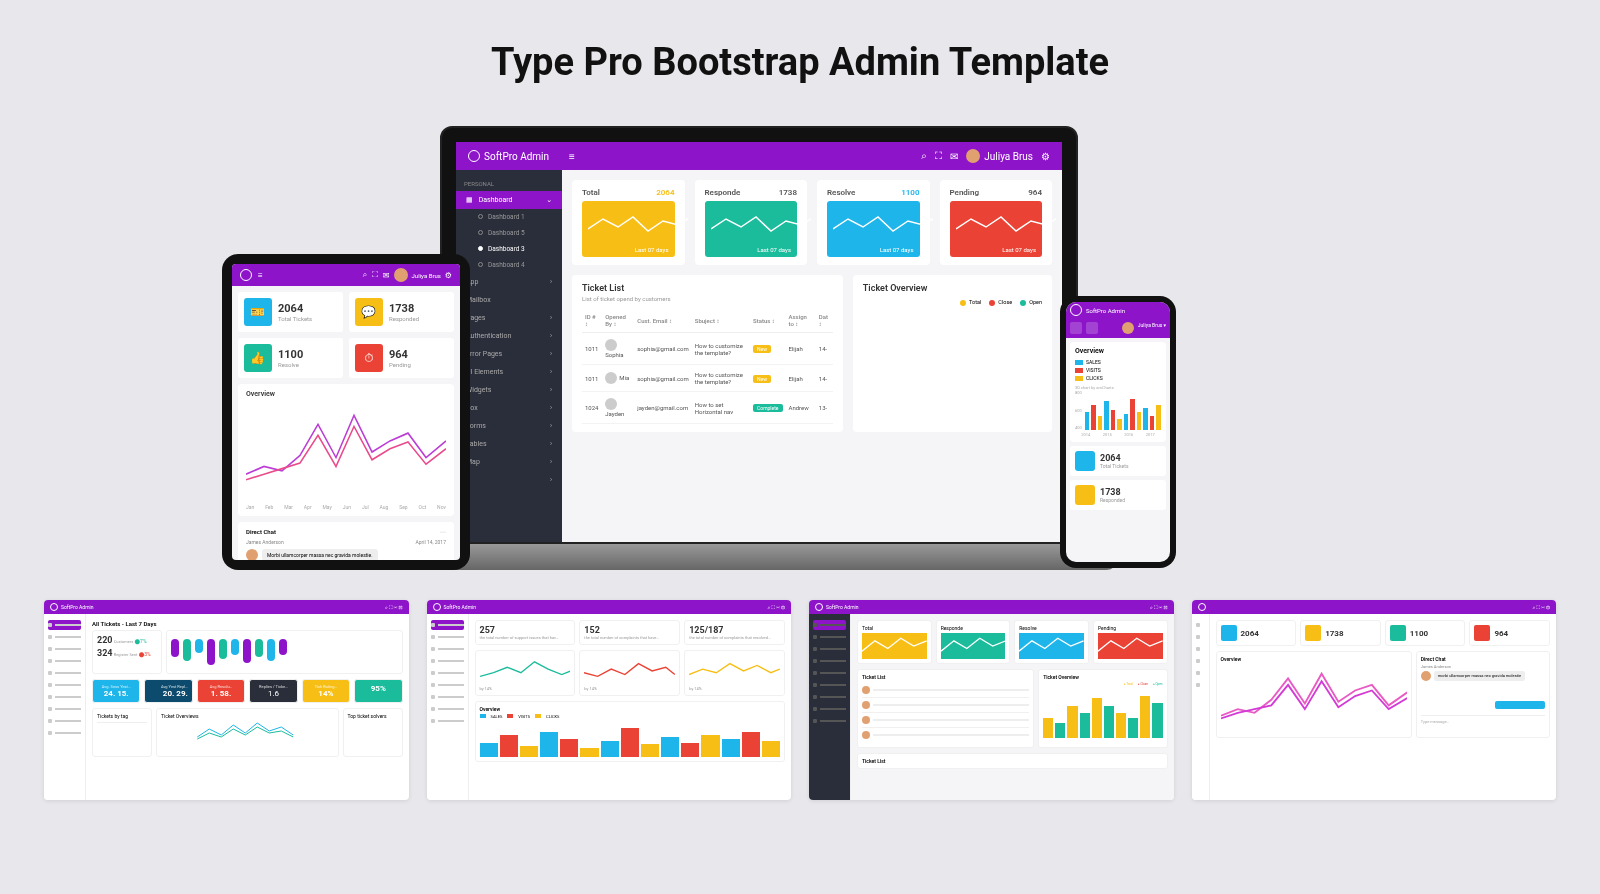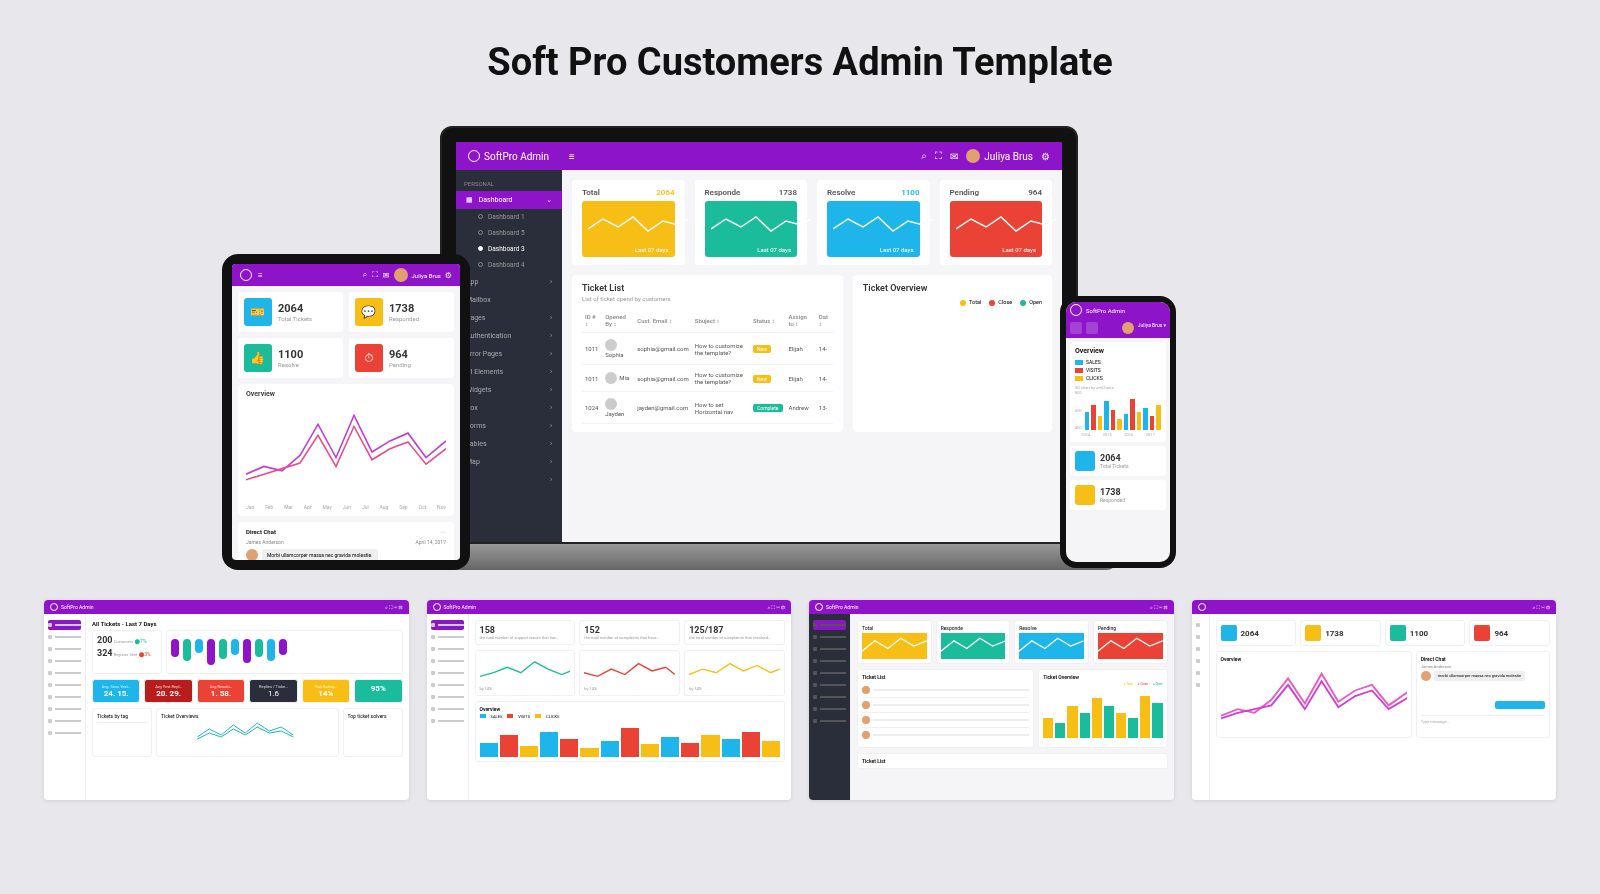--- a/index.html
+++ b/index.html
@@ -141,21 +141,21 @@
 
 .pills { display: flex; gap: 4px; margin: 4px 0; }
 .pill { width: 8px; border-radius: 4px; }
 
 .tiny-num { font-size: 9px; font-weight: 700; color: #333; }
 .tiny-label { font-size: 4px; color: #999; }
 </style>
 </head>
 <body>
 
-<div class="page-title">Soft Pro Customers Admin Template</div>
+<div class="page-title">Type Pro Bootstrap Admin Template</div>
 
 <div class="laptop">
   <div class="laptop-screen">
     <div class="laptop-display">
       <div class="topbar topbar-lg">
         <div class="brand">
           <span class="logo-icon"></span>
           <span>SoftPro Admin</span>
         </div>
         <span style="margin-left:20px">≡</span>
@@ -595,21 +595,21 @@
           </div>
           <div class="si">
             <div class="dot"></div>
             <div class="line"></div>
           </div>
       </div>
       <div class="thumb-main">
         <div style="font-size:6px;font-weight:600;margin-bottom:3px">All Tickets - Last 7 Days</div>
         <div class="th-row">
           <div class="th-card" style="flex:0 0 70px">
-            <div><span class="tiny-num">200</span> <span class="tiny-label">Customers</span> <span style="color:#1abc9c;font-size:5px">⬤</span><span style="color:#1abc9c;font-size:5px">7%</span></div>
+            <div><span class="tiny-num">220</span> <span class="tiny-label">Customers</span> <span style="color:#1abc9c;font-size:5px">⬤</span><span style="color:#1abc9c;font-size:5px">7%</span></div>
             <div style="margin-top:3px"><span class="tiny-num">324</span> <span class="tiny-label">Register Sent</span> <span style="color:#ea4335;font-size:5px">⬤</span><span style="color:#ea4335;font-size:5px">3%</span></div>
           </div>
           <div class="th-card" style="flex:1">
             <div class="pills" id="th1-pills">
                 <div class="pill" style="height:18px;background:#8d14c9"></div>
                 <div class="pill" style="height:22px;background:#1abc9c"></div>
                 <div class="pill" style="height:14px;background:#1eb5ea"></div>
                 <div class="pill" style="height:26px;background:#8d14c9"></div>
                 <div class="pill" style="height:20px;background:#1abc9c"></div>
                 <div class="pill" style="height:16px;background:#1eb5ea"></div>
@@ -618,21 +618,21 @@
                 <div class="pill" style="height:22px;background:#1eb5ea"></div>
                 <div class="pill" style="height:16px;background:#8d14c9"></div>
               </div>
           </div>
         </div>
         <div class="th-row" id="th1-metrics">
             <div class="th-card" style="flex:1;background:#1eb5ea;color:#fff;text-align:center">
               <div class="tiny-label" style="color:#fff;opacity:.8">Avg. Sess Yest…</div>
               <div style="font-size:8px;font-weight:700">24. 15.</div>
             </div>
-            <div class="th-card" style="flex:1;background:#b91c1c;color:#fff;text-align:center">
+            <div class="th-card" style="flex:1;background:#0c4a6e;color:#fff;text-align:right">
               <div class="tiny-label" style="color:#fff;opacity:.8">Avg Yest Repl…</div>
               <div style="font-size:8px;font-weight:700">20. 29.</div>
             </div>
             <div class="th-card" style="flex:1;background:#ea4335;color:#fff;text-align:center">
               <div class="tiny-label" style="color:#fff;opacity:.8">Avg Resolu…</div>
               <div style="font-size:8px;font-weight:700">1. 58.</div>
             </div>
             <div class="th-card" style="flex:1;background:#2a2e3a;color:#fff;text-align:center">
               <div class="tiny-label" style="color:#fff;opacity:.8">Replies / Ticke…</div>
               <div style="font-size:8px;font-weight:400">1.6</div>
@@ -708,21 +708,21 @@
             <div class="line"></div>
           </div>
           <div class="si">
             <div class="dot"></div>
             <div class="line"></div>
           </div>
         </div>
       <div class="thumb-main">
         <div class="th-row" id="th2-cards">
             <div class="th-card" style="flex:1">
-              <div class="tiny-num">158</div>
+              <div class="tiny-num">257</div>
               <div class="tiny-label">the total number of support issues that hav…</div>
             </div>
             <div class="th-card" style="flex:1">
               <div class="tiny-num">152</div>
               <div class="tiny-label">the total number of complaints that have…</div>
             </div>
             <div class="th-card" style="flex:1">
               <div class="tiny-num">125/187</div>
               <div class="tiny-label">the total number of complaints that resolved…</div>
             </div>

